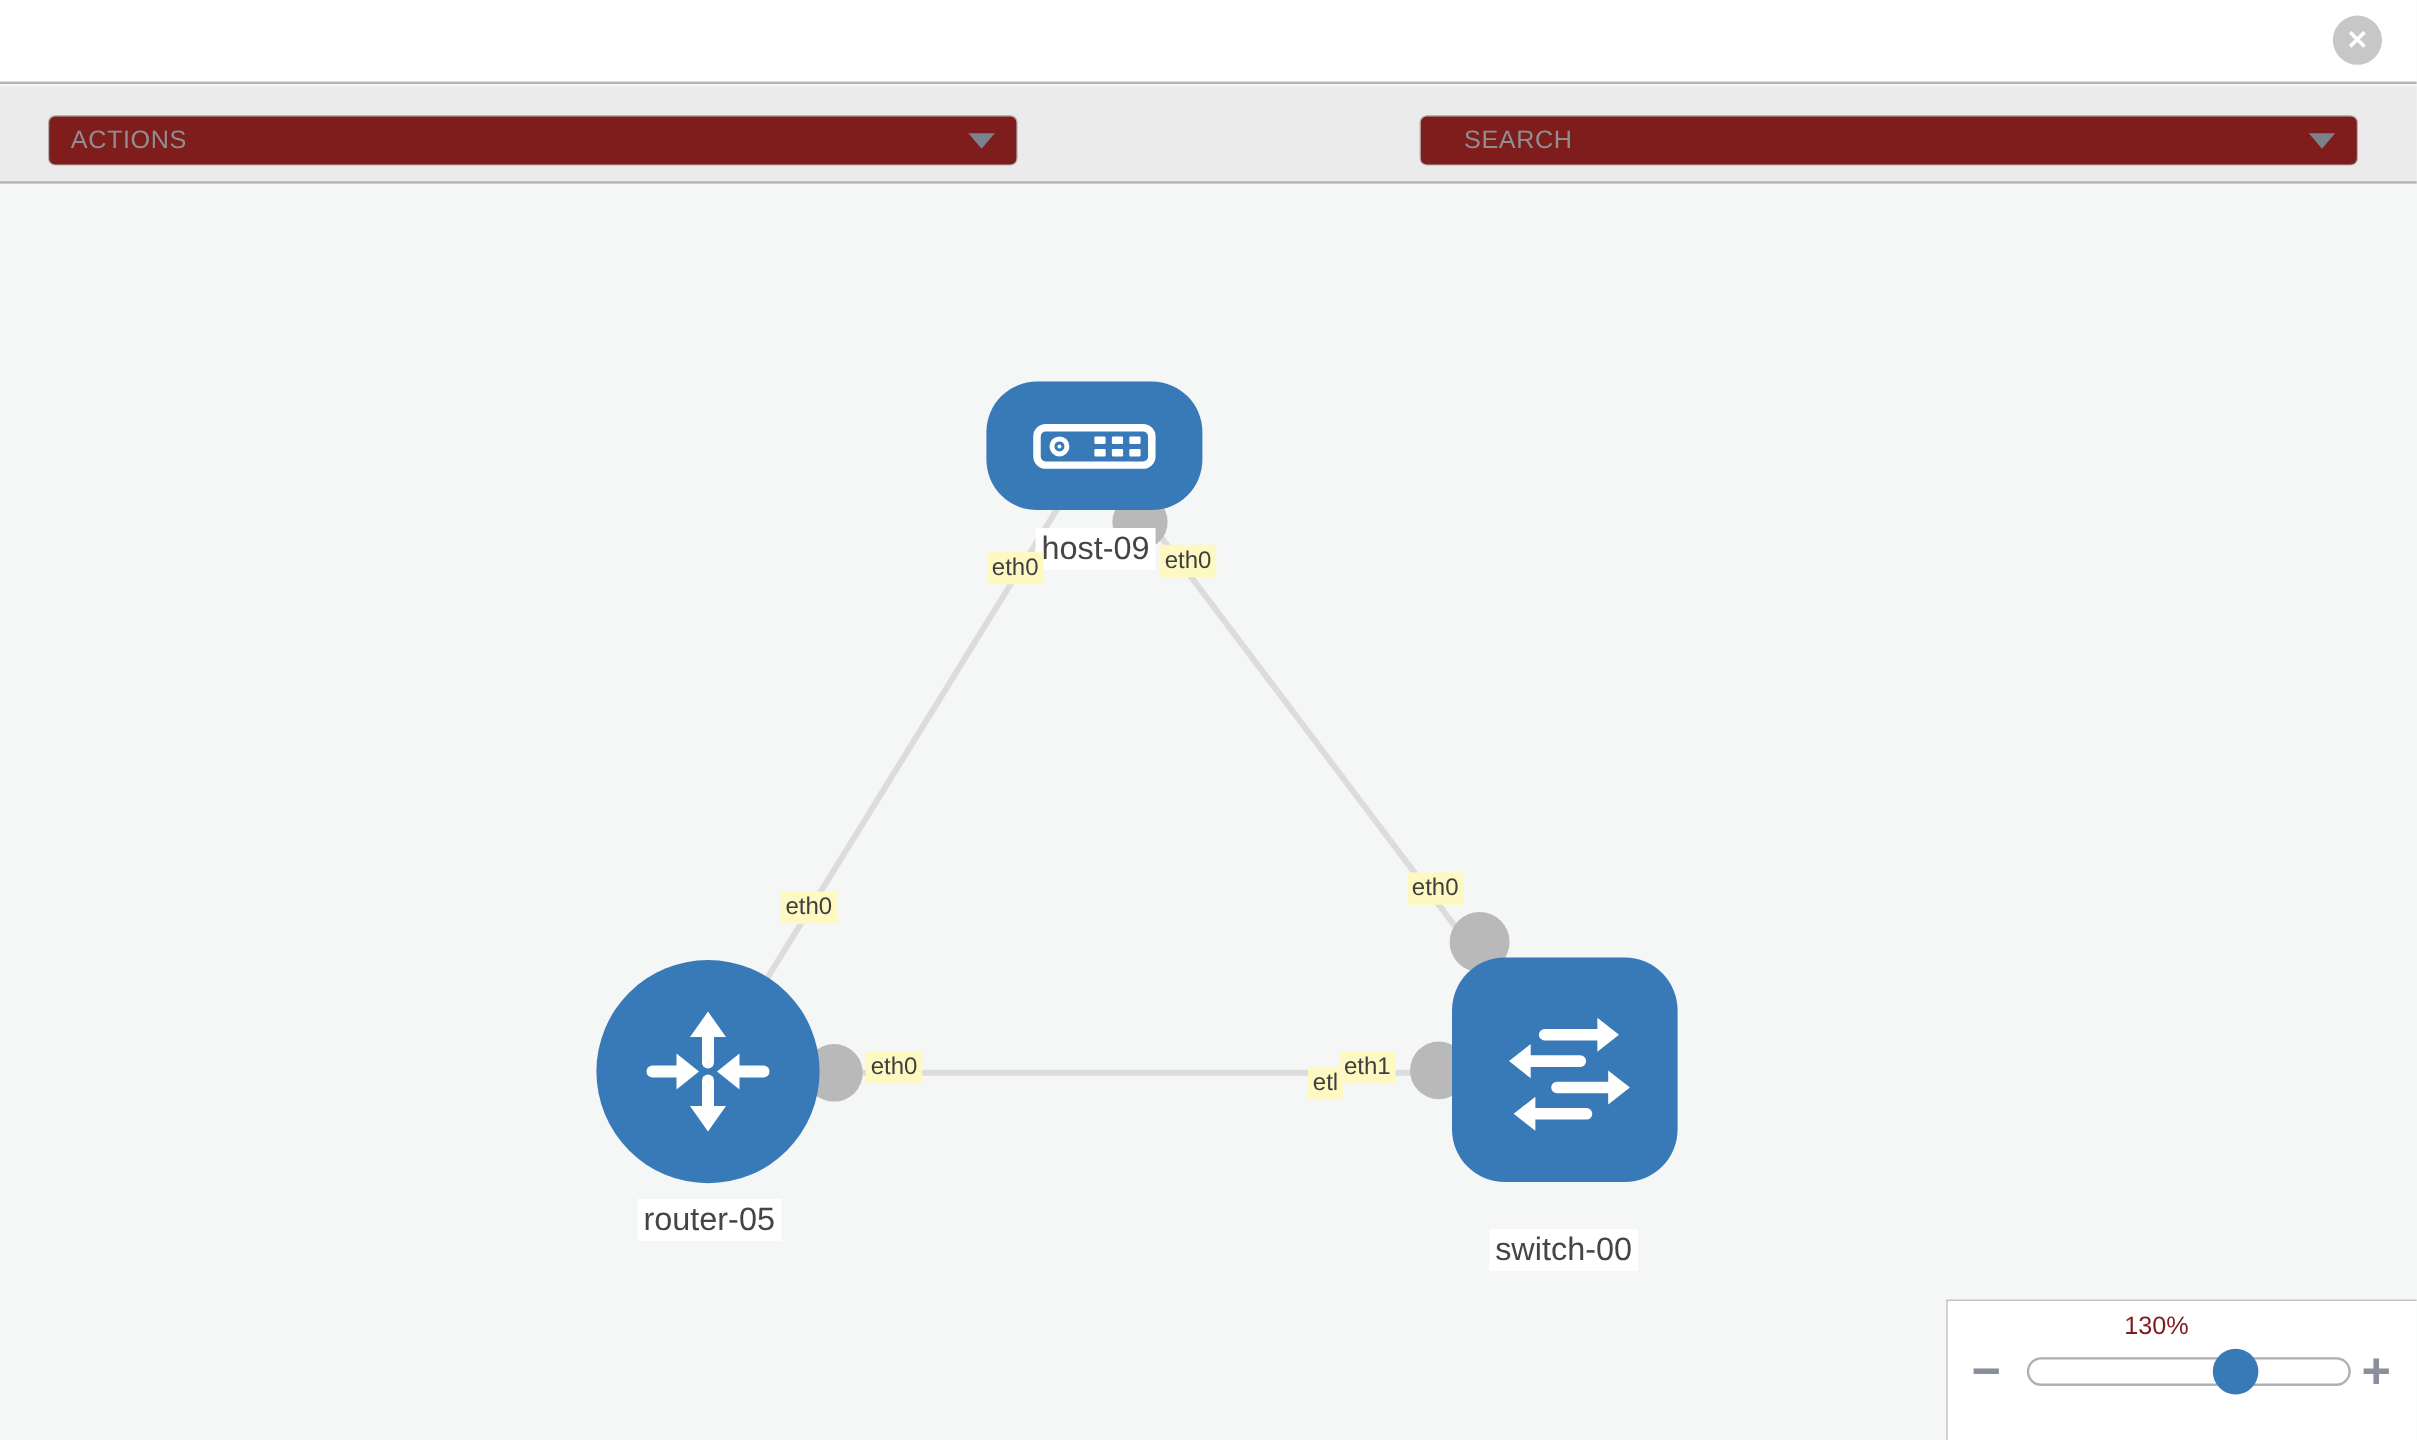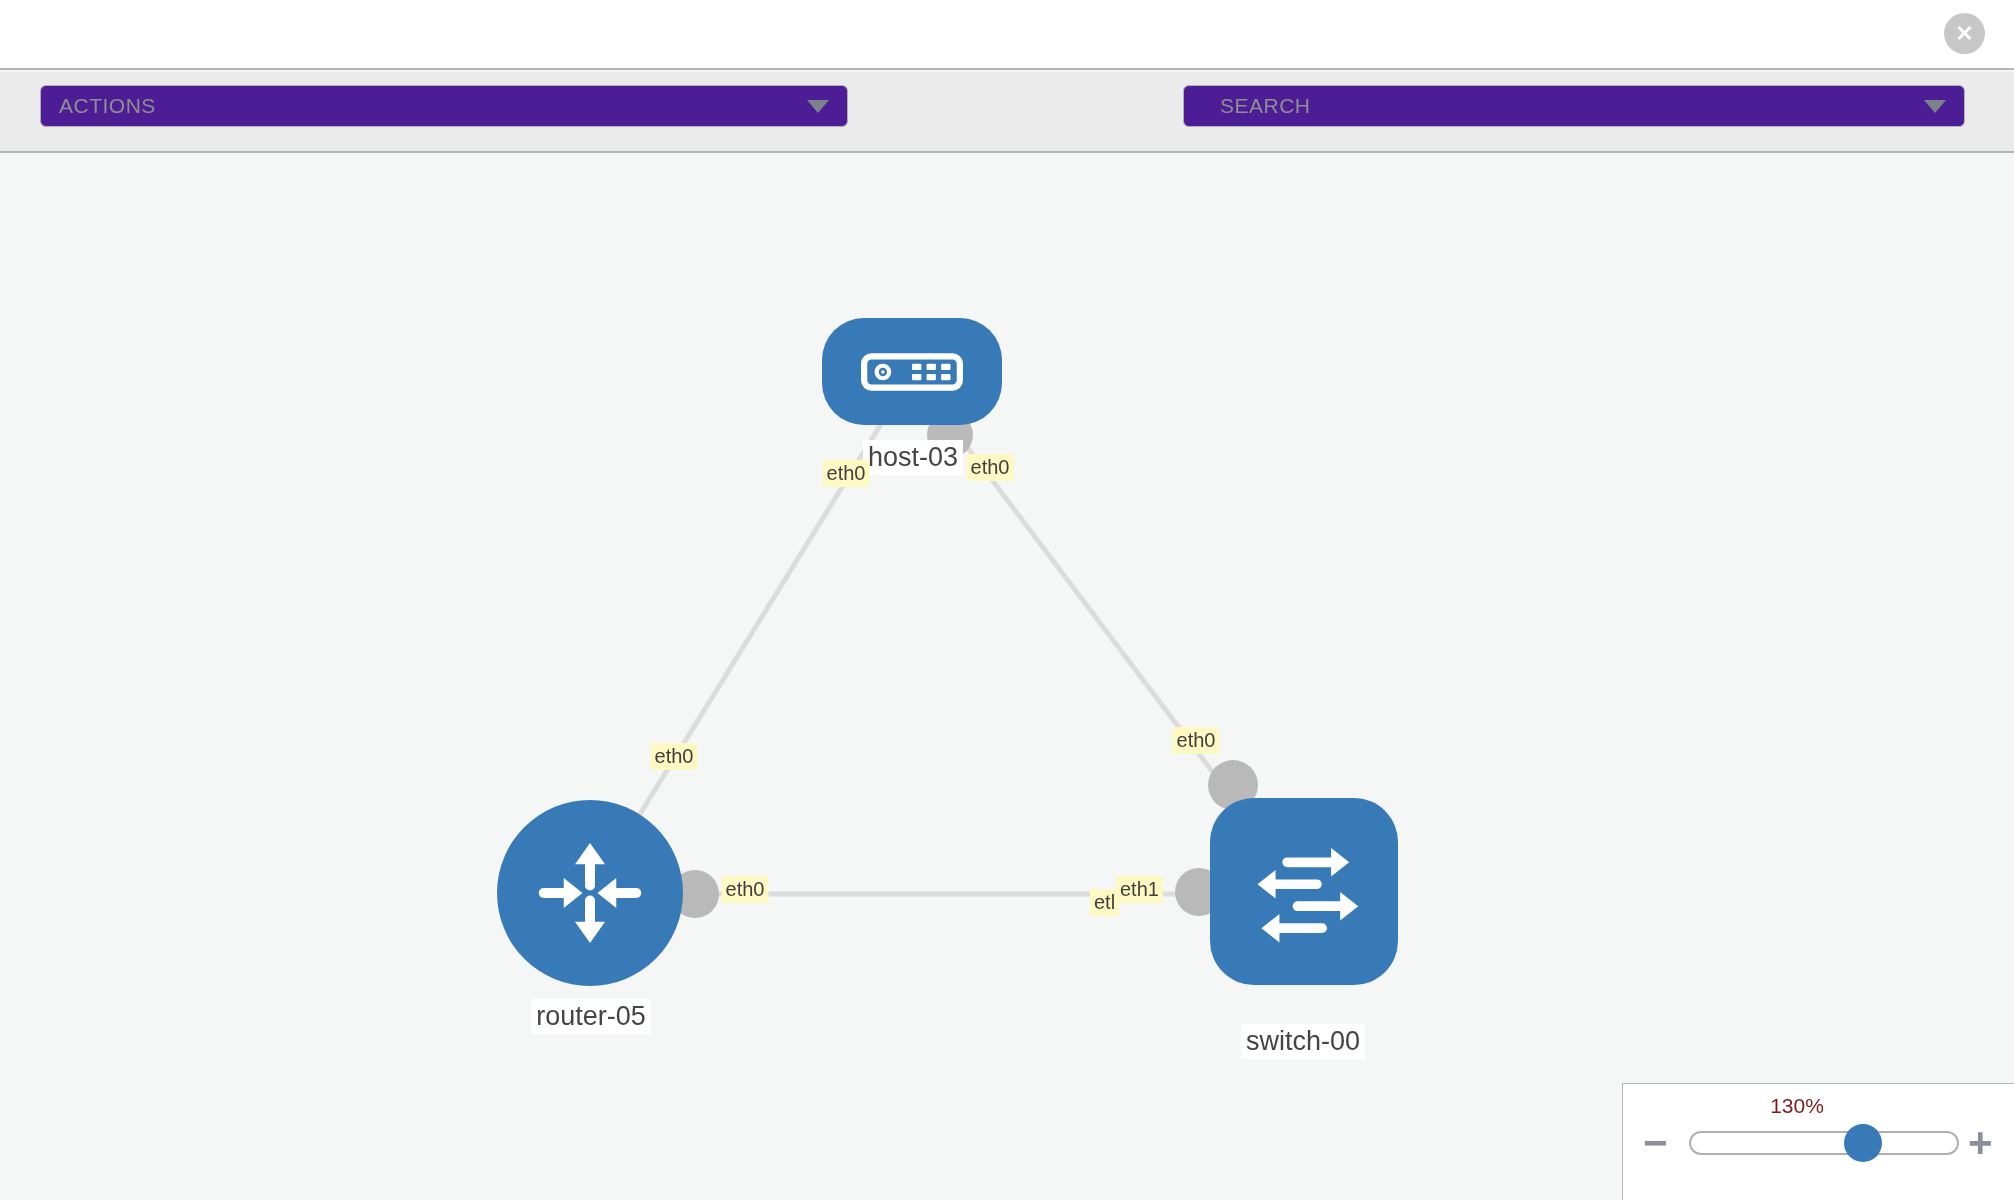--- a/index.html
+++ b/index.html
@@ -13,21 +13,21 @@
                 font-size:25px; font-weight:bold; color:#4f4f51; letter-spacing:.2px; }
   .page-title .sep { margin:0 10px; color:#6d6d6f; font-weight:bold; }
   .close-btn { position:absolute; left:1944px; top:13px; width:41px; height:41px;
                border-radius:50%; background:#c7c7c7; cursor:pointer;
                display:flex; align-items:center; justify-content:center; }
   .close-btn .x { color:#ffffff; font-size:22px; font-weight:bold; line-height:1; }
 
   
   .toolbar { position:absolute; top:72px; left:0; width:2014px; height:81px;
              background:#ebebeb; border-bottom:2px solid #b4b4b4; }
-  .select { position:absolute; top:13px; height:42px; background:#4c1d95;
+  .select { position:absolute; top:24px; height:42px; background:#7f1d1d;
             border:1px solid #b1b1b1; border-radius:6px; display:flex;
             align-items:center; cursor:pointer; }
   .select .select-label { margin-left:18px; font-size:21px; color:#8f8f91; letter-spacing:.5px; }
   .select .caret { position:absolute; right:18px; top:50%; margin-top:-6px;
                    width:0; height:0; border-left:11px solid transparent;
                    border-right:11px solid transparent; border-top:13px solid #7b828c; }
   .select.actions { left:40px; width:808px; }
   .select.search  { left:1183px; width:782px;padding-left:18px; }
   .icon-btn { position:absolute; width:36px; height:36px; top:94px; cursor:pointer; }
   .icon-btn.wrench { left:1048px; }
@@ -161,21 +161,21 @@
         <line x1="58" y1="42" x2="25" y2="42"></line>
         <polygon points="12,42 26,31 26,53" stroke="none"></polygon>
         <line x1="43" y1="59" x2="77" y2="59"></line>
         <polygon points="90,59 76,48 76,70" stroke="none"></polygon>
         <line x1="62" y1="76" x2="28" y2="76"></line>
         <polygon points="15,76 29,65 29,87" stroke="none"></polygon>
       </g>
     </svg>
   </div>
 
-  <div class="node-label" style="left:913px; top:285px;">host-03</div>
+  <div class="node-label" style="left:913px; top:285px;">host-09</div>
   <div class="node-label" style="left:591px; top:844px;">router-05</div>
   <div class="node-label" style="left:1303px; top:869px;text-align:center;">switch-00</div>
 
   <div class="if-label centered" style="left:846px; top:305px;">eth0</div>
   <div class="if-label centered" style="left:990px; top:299px;">eth0</div>
   <div class="if-label centered" style="left:674px; top:588px;">eth0</div>
   <div class="if-label centered" style="left:1196px; top:572px;">eth0</div>
   <div class="if-label centered" style="left:745px; top:721px;">eth0</div>
   <div class="if-label" style="left:1090px; top:721px;margin-top:13px;">etl</div>
   <div class="if-label front" style="left:1116px; top:721px;">eth1</div>

